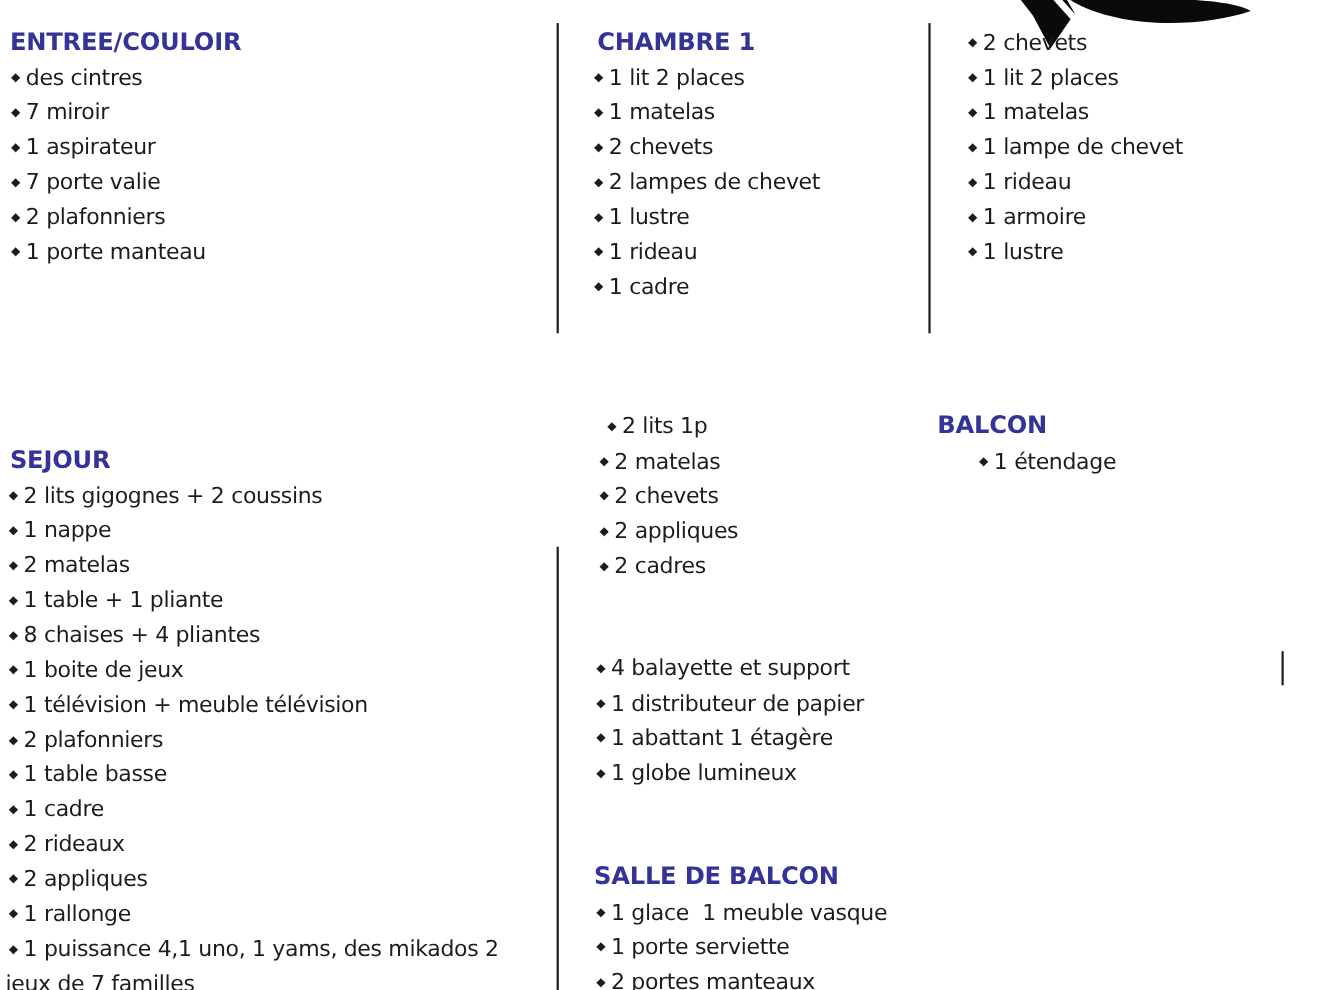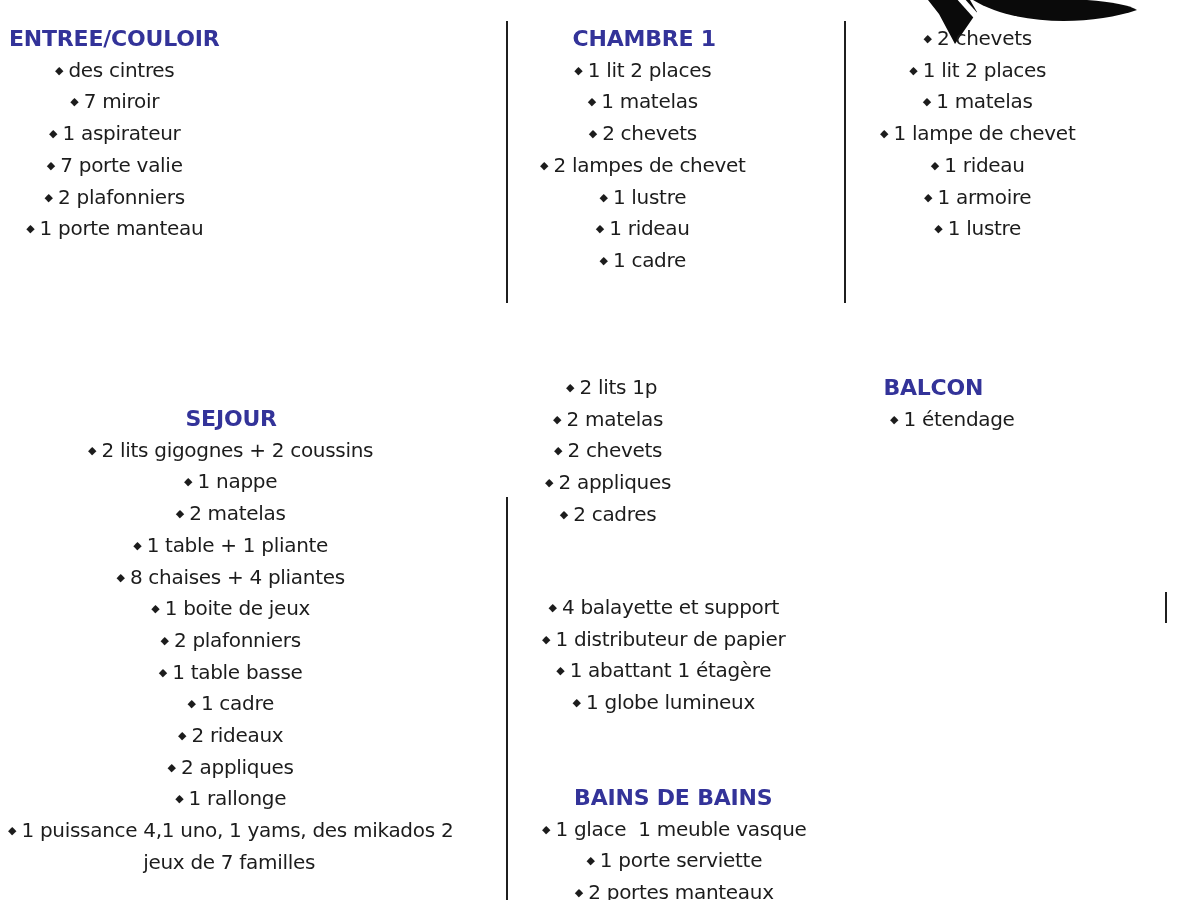--- a/index.html
+++ b/index.html
@@ -5,21 +5,21 @@
   :root{
     --heading:#333399;
     --text:#1c1c1c;
     --line:#1f1f1f;
     --bg:#ffffff;
   }
   html,body{margin:0;padding:0;}
   body{width:1200px;height:900px;overflow:hidden;background:var(--bg);}
   .page{
     position:relative;width:1200px;height:900px;background:var(--bg);
-    font-family:"DejaVu Sans",sans-serif;color:var(--text);overflow:hidden;text-align:center;
+    font-family:"DejaVu Sans",sans-serif;color:var(--text);overflow:hidden;
   }
   .sec{position:absolute;}
   .title{
     margin:0;font-size:22px;font-weight:700;color:var(--heading);
     line-height:31.7px;letter-spacing:-0.2px;white-space:pre;
   }
   .items{margin:0;}
   .item{
     font-size:20px;line-height:31.7px;letter-spacing:-0.3px;
     white-space:pre;color:var(--text);
@@ -123,20 +123,21 @@
 
   <section class="sec" id="sejour">
     <h2 class="title">SEJOUR</h2>
     <div class="items">
         <div class="item"><span class="bullet">◆</span><span>2 lits gigognes + 2 coussins</span></div>
         <div class="item"><span class="bullet">◆</span><span>1 nappe</span></div>
         <div class="item"><span class="bullet">◆</span><span>2 matelas</span></div>
         <div class="item"><span class="bullet">◆</span><span>1 table + 1 pliante</span></div>
         <div class="item"><span class="bullet">◆</span><span>8 chaises + 4 pliantes</span></div>
         <div class="item"><span class="bullet">◆</span><span>1 boite de jeux</span></div>
+        <div class="item"><span class="bullet">◆</span><span>1 télévision + meuble télévision</span></div>
         <div class="item"><span class="bullet">◆</span><span>2 plafonniers</span></div>
         <div class="item"><span class="bullet">◆</span><span>1 table basse</span></div>
         <div class="item"><span class="bullet">◆</span><span>1 cadre</span></div>
         <div class="item"><span class="bullet">◆</span><span>2 rideaux</span></div>
         <div class="item"><span class="bullet">◆</span><span>2 appliques</span></div>
         <div class="item"><span class="bullet">◆</span><span>1 rallonge</span></div>
         <div class="item"><span class="bullet">◆</span><span>1 puissance 4,1 uno, 1 yams, des mikados 2</span></div>
       </div>
     <div class="continuation">jeux de 7 familles</div>
   </section>
@@ -161,21 +162,21 @@
   <section class="sec" id="wc">
     <div class="items">
         <div class="item"><span class="bullet">◆</span><span>4 balayette et support</span></div>
         <div class="item"><span class="bullet">◆</span><span>1 distributeur de papier</span></div>
         <div class="item"><span class="bullet">◆</span><span>1 abattant 1 étagère</span></div>
         <div class="item"><span class="bullet">◆</span><span>1 globe lumineux</span></div>
       </div>
   </section>
 
   <section class="sec" id="sdb">
-    <h2 class="title">BAINS DE BAINS</h2>
+    <h2 class="title">SALLE DE BALCON</h2>
     <div class="items">
         <div class="item"><span class="bullet">◆</span><span>1 glace  1 meuble vasque</span></div>
         <div class="item"><span class="bullet">◆</span><span>1 porte serviette</span></div>
         <div class="item"><span class="bullet">◆</span><span>2 portes manteaux</span></div>
       </div>
   </section>
 
 </div>
 
 </body></html>

